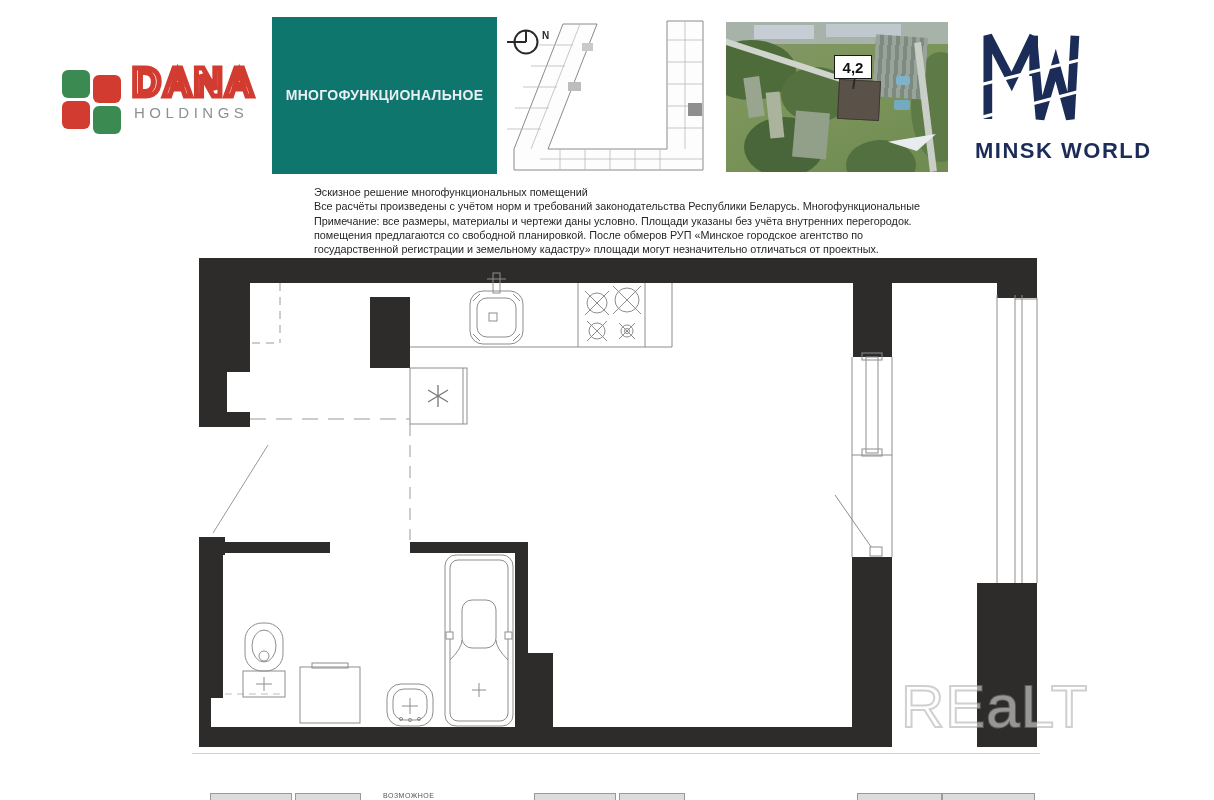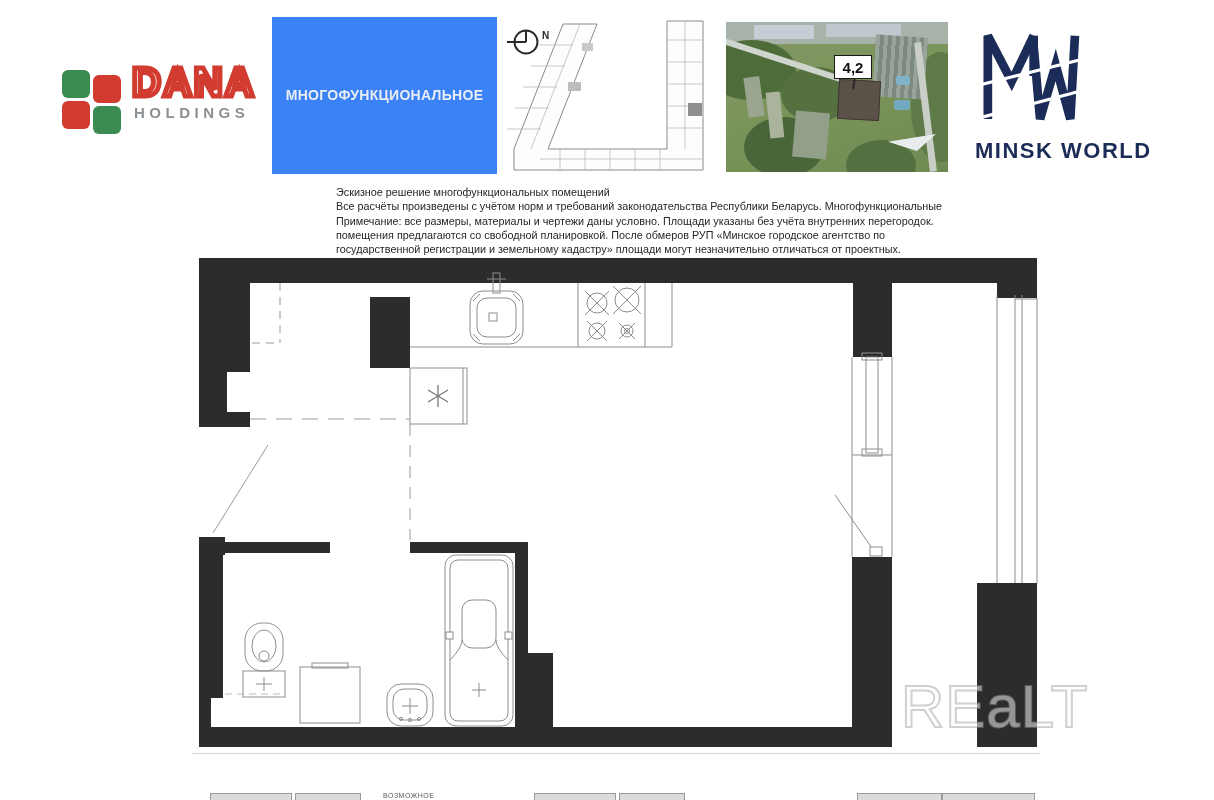--- a/index.html
+++ b/index.html
@@ -5,39 +5,39 @@
   html,body{margin:0;padding:0;background:#fff;}
   #page{position:relative;width:1214px;height:800px;background:#ffffff;overflow:hidden;
         font-family:"Liberation Sans",sans-serif;}
   
   .dana{position:absolute;left:62px;top:66px;display:flex;align-items:flex-start;}
   .dana-squares{position:relative;width:64px;height:66px;margin-right:6px;}
   .dana-sq{position:absolute;width:28px;height:28px;border-radius:6px;}
   .dana-text{display:flex;flex-direction:column;}
   .dana-brand{font-size:40px;font-weight:900;letter-spacing:2px;line-height:0.82;
               color:#ffffff;-webkit-text-stroke:5px #d23b2f;}
-  .dana-sub{font-size:15px;font-weight:700;letter-spacing:4.5px;color:#8b9094;margin-top:5px;margin-left:2px;}
-  
-  .titlebox{position:absolute;left:272px;top:17px;width:225px;height:157px;background:#3b82f6;
+  .dana-sub{font-size:15px;font-weight:400;letter-spacing:4.5px;color:#8b9094;margin-top:5px;margin-left:2px;}
+  
+  .titlebox{position:absolute;left:272px;top:17px;width:225px;height:157px;background:#0f766e;
             display:flex;align-items:center;justify-content:center;text-align:center;}
   .titlebox-inner{color:#e9eef5;font-size:14px;font-weight:700;line-height:1.55;letter-spacing:.3px;}
   
   .keyplan{position:absolute;left:500px;top:18px;width:215px;height:158px;}
   
   .aerial{position:absolute;left:718px;top:22px;width:222px;height:150px;overflow:hidden;
           background:linear-gradient(160deg,#86986b 0%,#7b9459 45%,#6f8b52 100%);margin-left:8px;}
   .blob{position:absolute;border-radius:50%;}
   .badge{position:absolute;left:108px;top:33px;width:36px;height:22px;background:#fff;border:1.5px solid #1a1a1a;
          display:flex;align-items:center;justify-content:center;font-size:15px;font-weight:700;color:#111;z-index:3;}
   .badge-line{position:absolute;left:127px;top:55px;width:2px;height:12px;background:#2a2a2a;transform:rotate(8deg);z-index:2;}
   
   .mw{position:absolute;left:975px;top:28px;width:190px;text-align:left;}
   .mw-name{margin-top:10px;font-size:22px;font-weight:800;letter-spacing:1.5px;color:#1c2c58;}
   
-  .disclaimer{position:absolute;left:336px;top:185px;width:610px;font-size:10.8px;line-height:1.32;color:#262626;}
+  .disclaimer{position:absolute;left:314px;top:185px;width:610px;font-size:10.8px;line-height:1.32;color:#262626;}
   
   .plan-svg{position:absolute;left:195px;top:255px;}
   .plan-underline{position:absolute;left:192px;top:753px;width:848px;height:1px;background:#d2d2d2;}
   .caption{position:absolute;left:195px;top:762px;width:850px;text-align:center;font-size:15.5px;
            font-weight:700;letter-spacing:1.2px;color:#3a3a3a;}
   
   .watermark{position:absolute;left:901px;top:672px;font-size:60px;font-weight:400;letter-spacing:1px;
              color:rgba(255,255,255,0.5);-webkit-text-stroke:2px rgba(150,150,150,0.45);z-index:5;}
   
   .swatch{position:absolute;top:793px;height:14px;background:#dcdcdc;border:1px solid #9a9a9a;box-sizing:border-box;}

